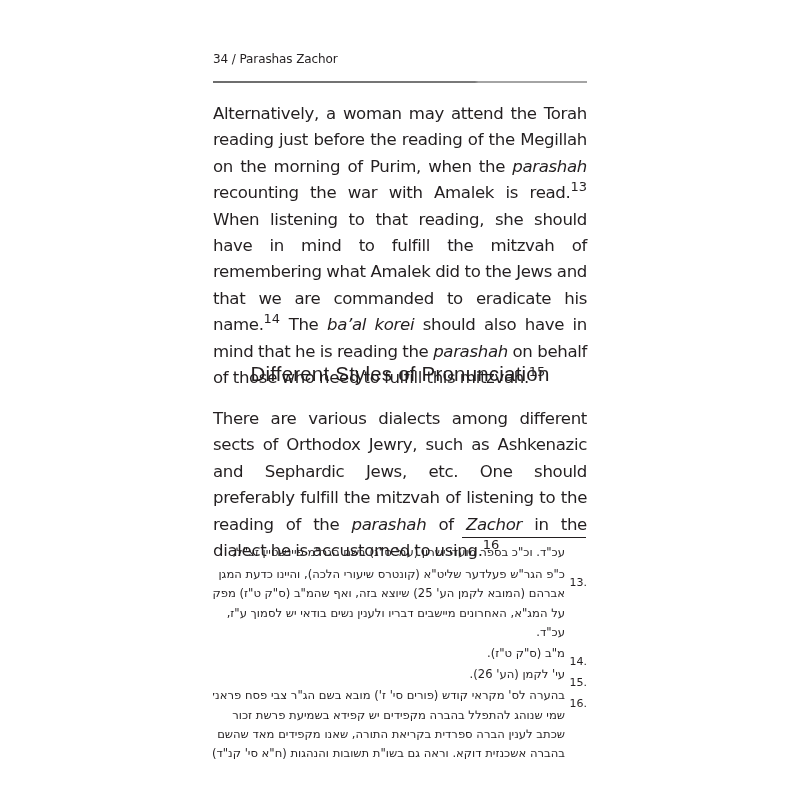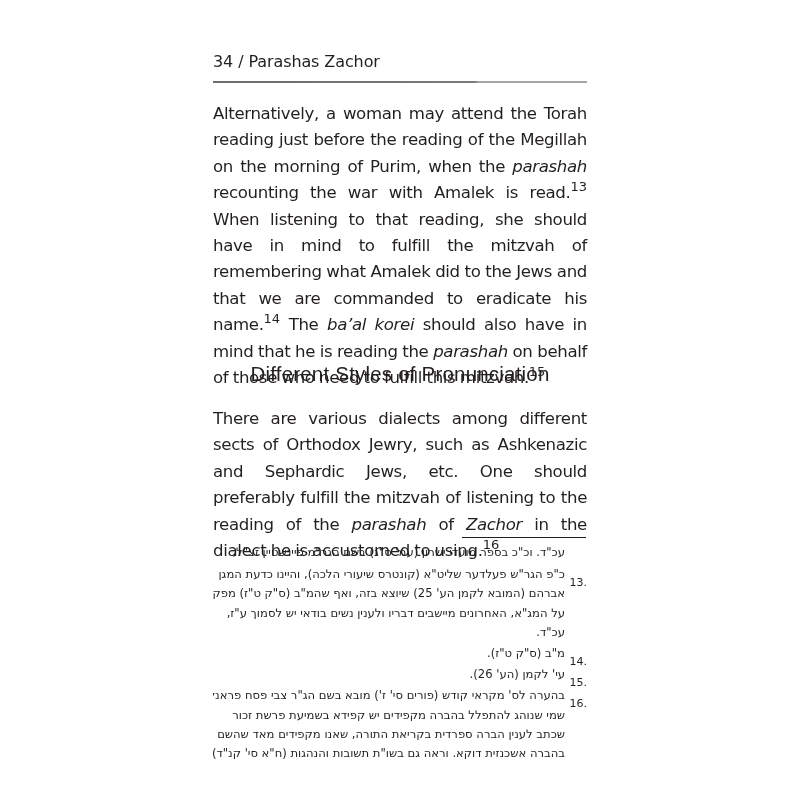--- a/index.html
+++ b/index.html
@@ -18,21 +18,21 @@
       position: absolute;
       left: 213px;
       top: 0;
       width: 374px;
     }
     .running-head {
       position: absolute;
       top: 52px;
       left: 0;
       font-family: "DejaVu Sans", sans-serif;
-      font-size: 16px;
+      font-size: 12px;
       letter-spacing: -0.1px;
       color: #231f20;
       white-space: nowrap;
     }
     .head-rule {
       position: absolute;
       top: 81px;
       left: 0;
       width: 374px;
       height: 2px;

